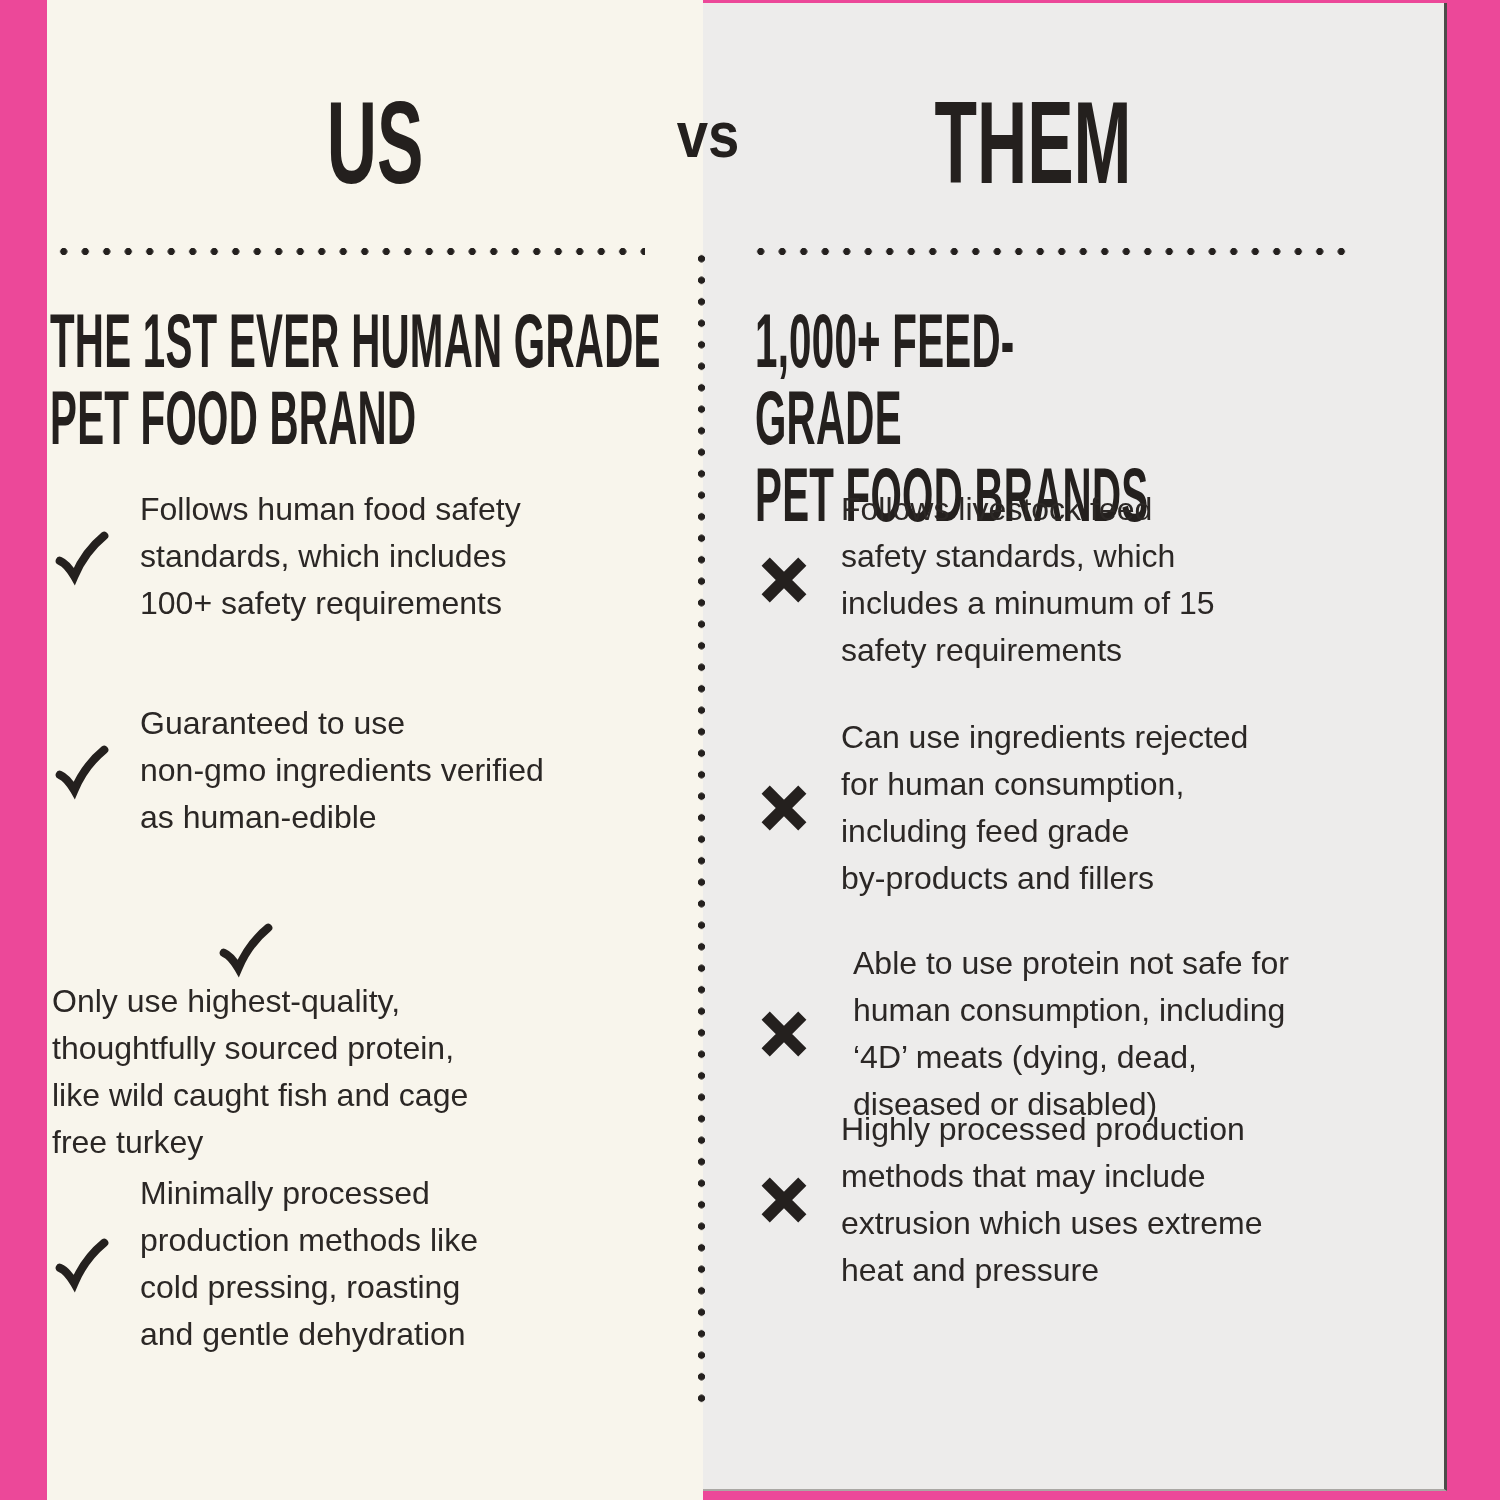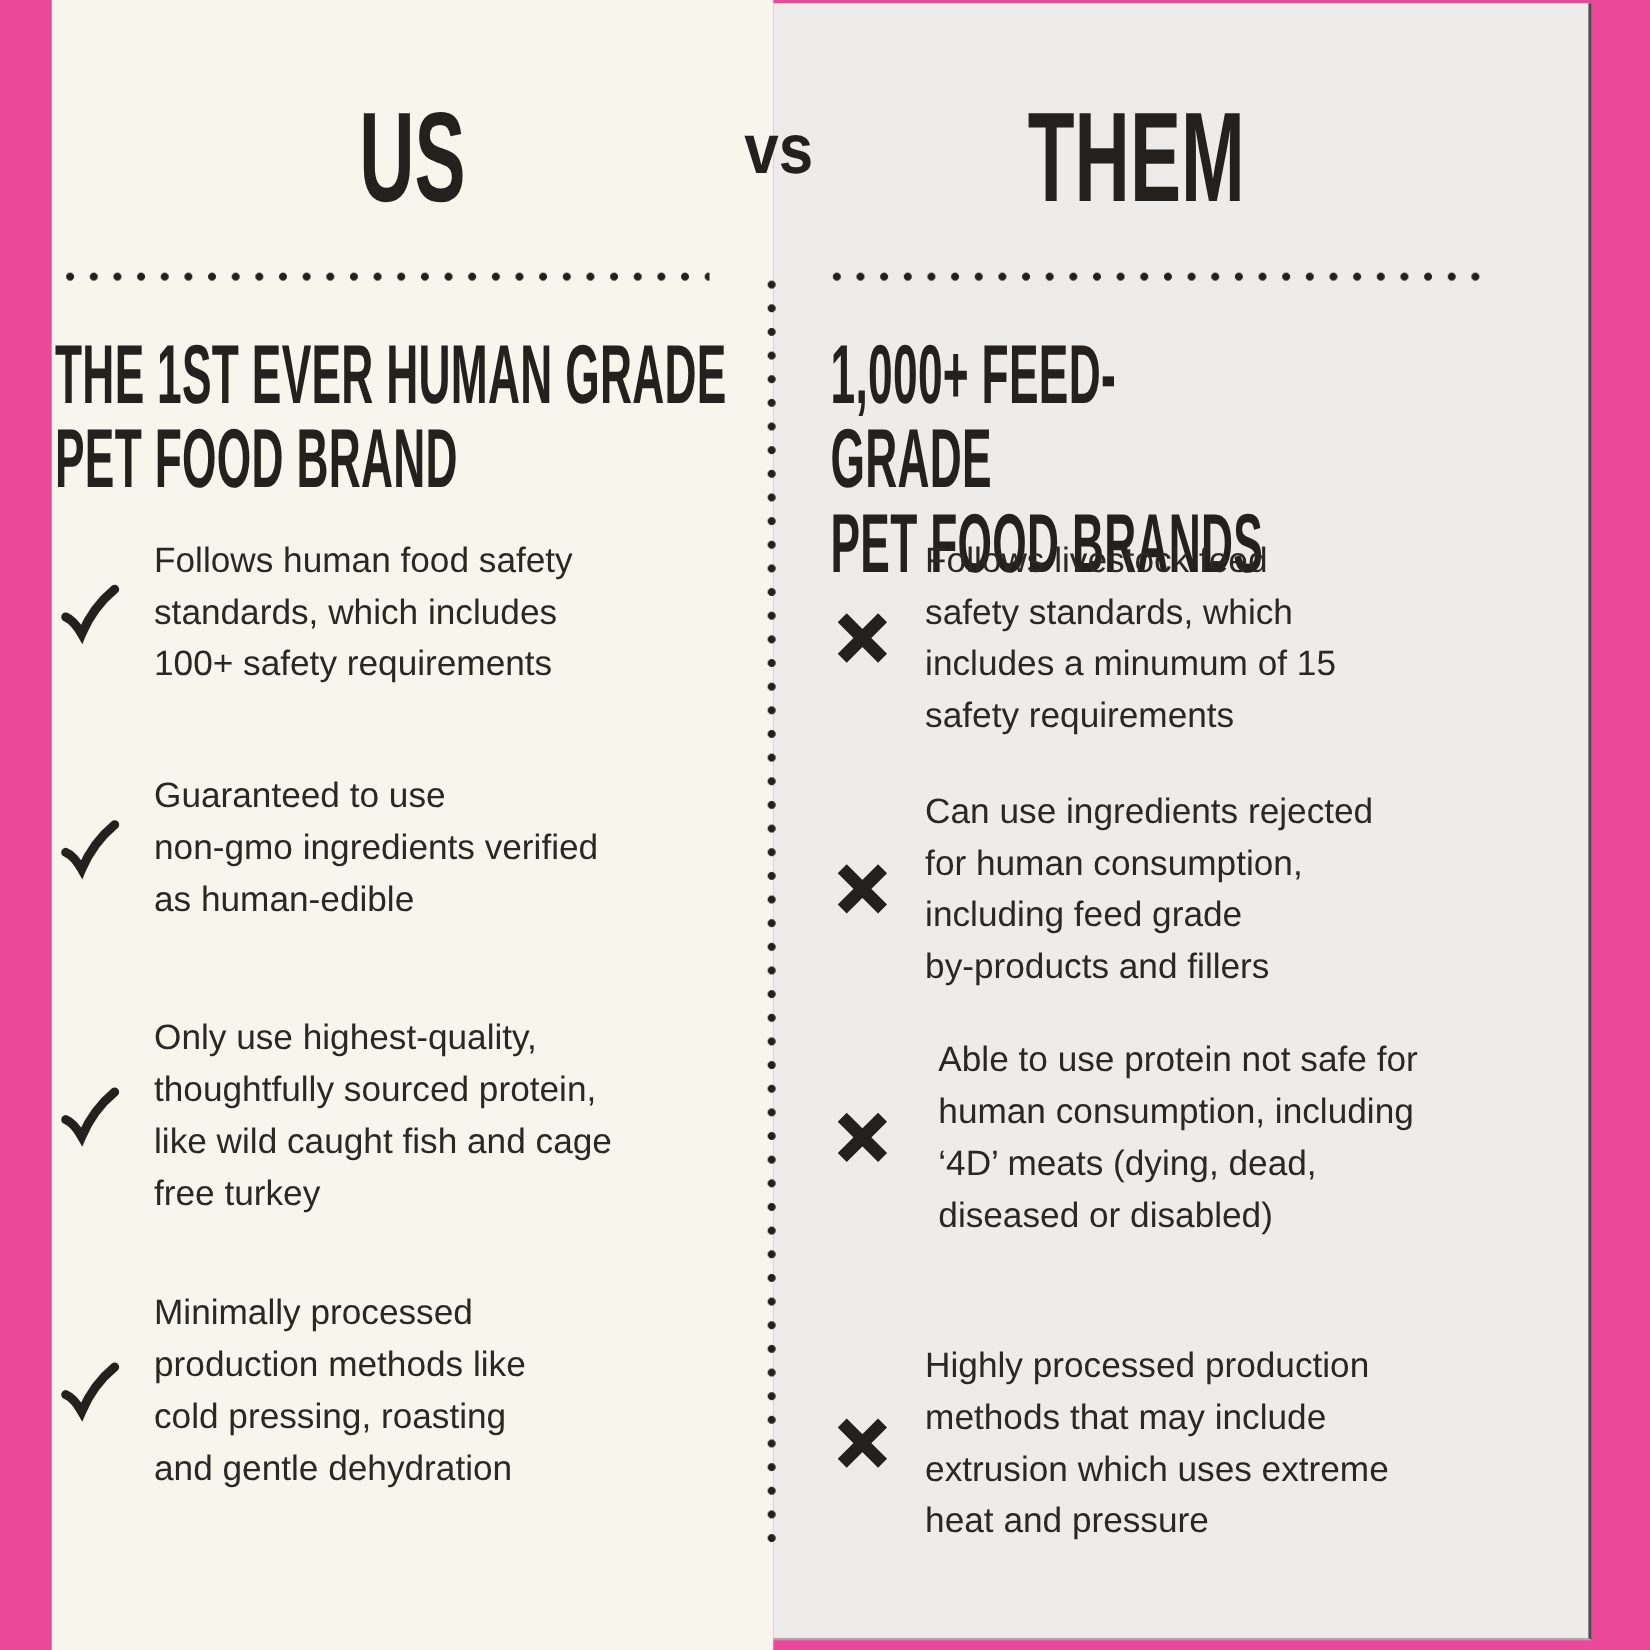--- a/index.html
+++ b/index.html
@@ -85,26 +85,26 @@
   .item-text {
     margin: 0;
     font-size: 32px;
     line-height: 47px;
     color: #2b2725;
     white-space: pre-line;
   }
   
   .l1 { left: 52px;  top: 486px; }
   .l2 { left: 52px;  top: 700px; }
-  .l3 { left: 52px;  top: 920px; }
+  .l3 { left: 52px;  top: 920px; flex-direction: column; }
   .l4 { left: 52px;  top: 1170px; }
   .r1 { left: 756px; top: 486px; }
   .r2 { left: 756px; top: 714px; }
   .r3 { left: 756px; top: 940px; gap: 12px; }
-  .r4 { left: 756px; top: 1218px; justify-content: flex-end; }
+  .r4 { left: 756px; top: 1106px; justify-content: flex-end; }
 </style>
 </head>
 <body>
 
 <div class="canvas">
 
   <div class="panel panel-left"></div>
   <div class="panel panel-right"></div>
 
   <h1 class="title title-us">US</h1>

